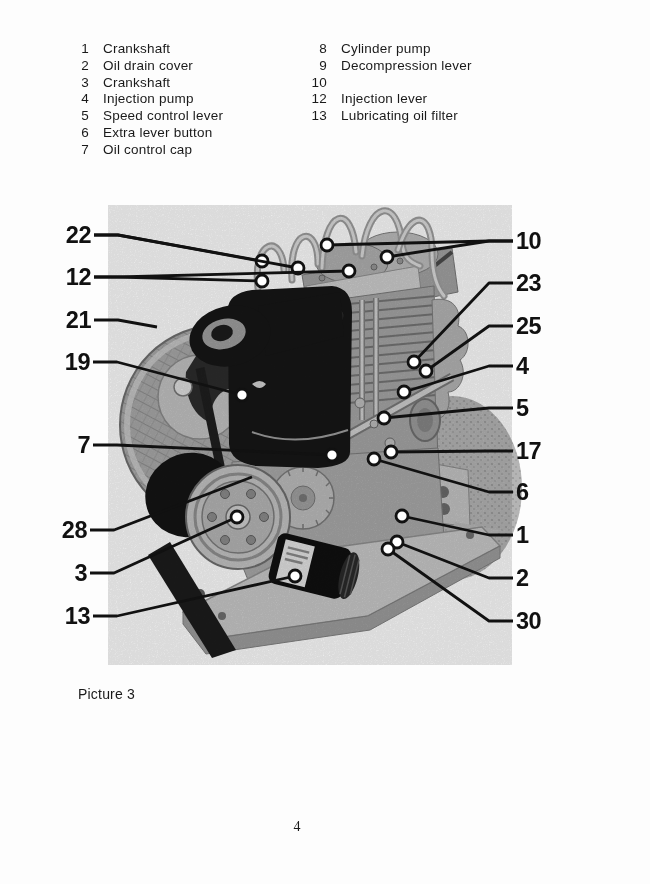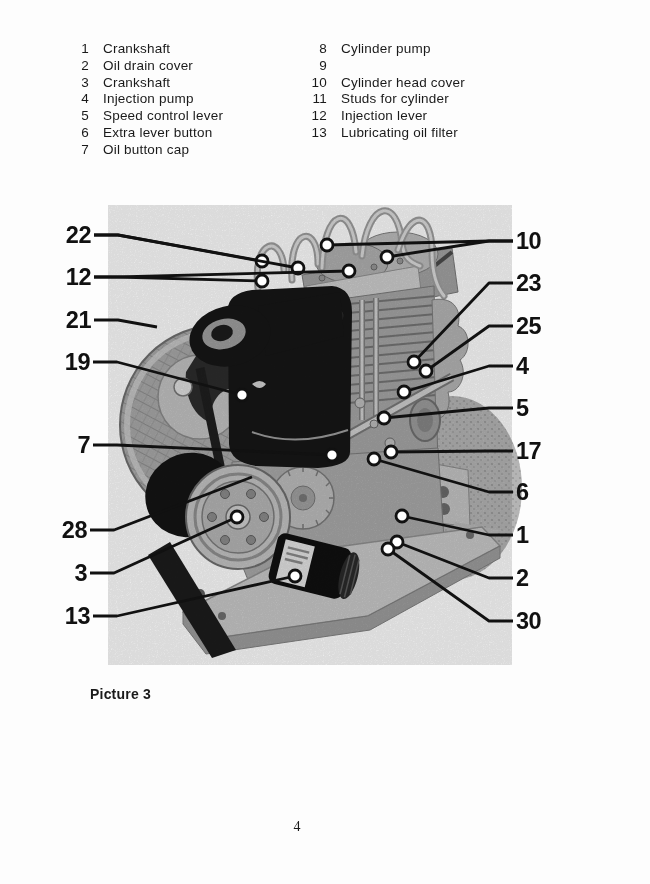--- a/index.html
+++ b/index.html
@@ -7,21 +7,21 @@
     position:relative;width:650px;height:884px;background:#fdfdfd;
     font-family:"Liberation Sans",sans-serif;color:#1a1a1a;overflow:hidden;
   }
   .plist{position:absolute;top:41px;}
   #list-left{left:40px;}
   #list-right{left:260px;}
   .prow{display:flex;height:16.8px;align-items:baseline;font-size:13.5px;letter-spacing:.2px;line-height:16.8px;}
   .pnum{width:49px;text-align:right;flex:none;}
   #list-right .pnum{width:67px;}
   .plbl{padding-left:14px;white-space:nowrap;}
-  .caption{position:absolute;left:90px;top:686px;font-size:14px;letter-spacing:.2px;font-weight:bold;}
+  .caption{position:absolute;left:78px;top:686px;font-size:14px;letter-spacing:.2px;}
   .pageno{position:absolute;left:257px;top:819px;width:80px;text-align:center;
           font-family:"Liberation Serif",serif;font-size:14px;}
   svg#figure{position:absolute;left:0;top:0;}
   .callout-label{font-family:"Liberation Sans",sans-serif;font-weight:bold;font-size:23.5px;fill:#111;letter-spacing:-0.5px;}
 </style>
 </head>
 <body>
 
 <div class="page">
 
@@ -45,38 +45,34 @@
       <div class="prow">
         <span class="pnum">5</span>
         <span class="plbl">Speed control lever</span>
       </div>
       <div class="prow">
         <span class="pnum">6</span>
         <span class="plbl">Extra lever button</span>
       </div>
       <div class="prow">
         <span class="pnum">7</span>
-        <span class="plbl">Oil button cap</span>
+        <span class="plbl">Oil control cap</span>
       </div>
     </div>
   <div class="plist" id="list-right">
       <div class="prow">
         <span class="pnum">8</span>
         <span class="plbl">Cylinder pump</span>
       </div>
       <div class="prow">
         <span class="pnum">9</span>
+        <span class="plbl">Decompression lever</span>
       </div>
       <div class="prow">
         <span class="pnum">10</span>
-        <span class="plbl">Cylinder head cover</span>
-      </div>
-      <div class="prow">
-        <span class="pnum">11</span>
-        <span class="plbl">Studs for cylinder</span>
       </div>
       <div class="prow">
         <span class="pnum">12</span>
         <span class="plbl">Injection lever</span>
       </div>
       <div class="prow">
         <span class="pnum">13</span>
         <span class="plbl">Lubricating oil filter</span>
       </div>
     </div>

